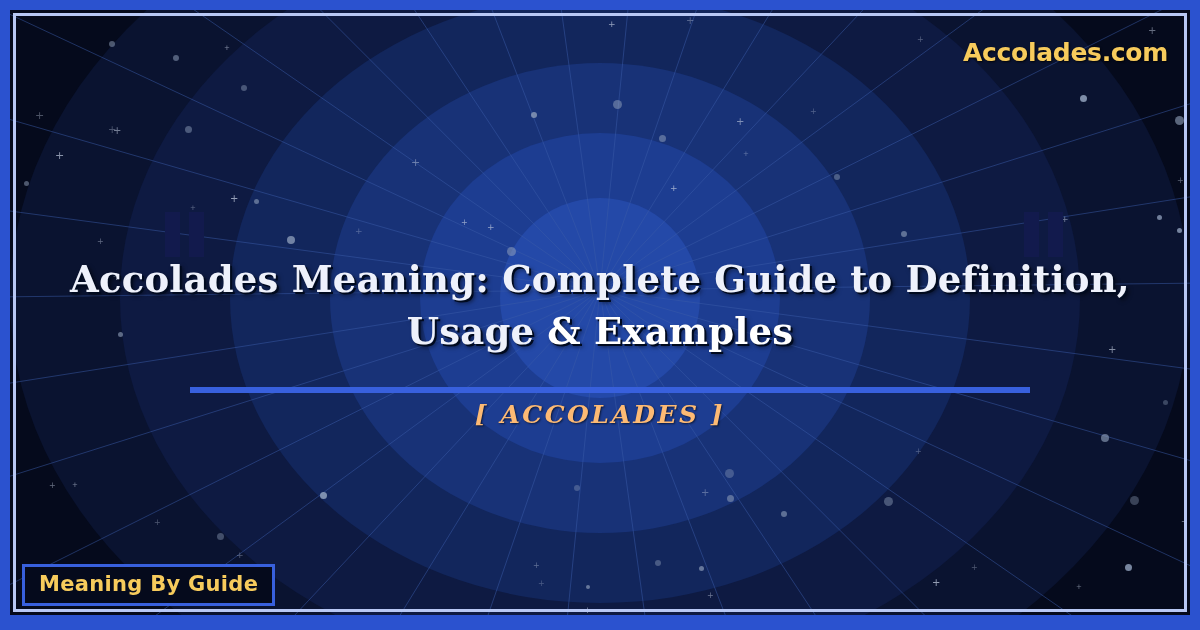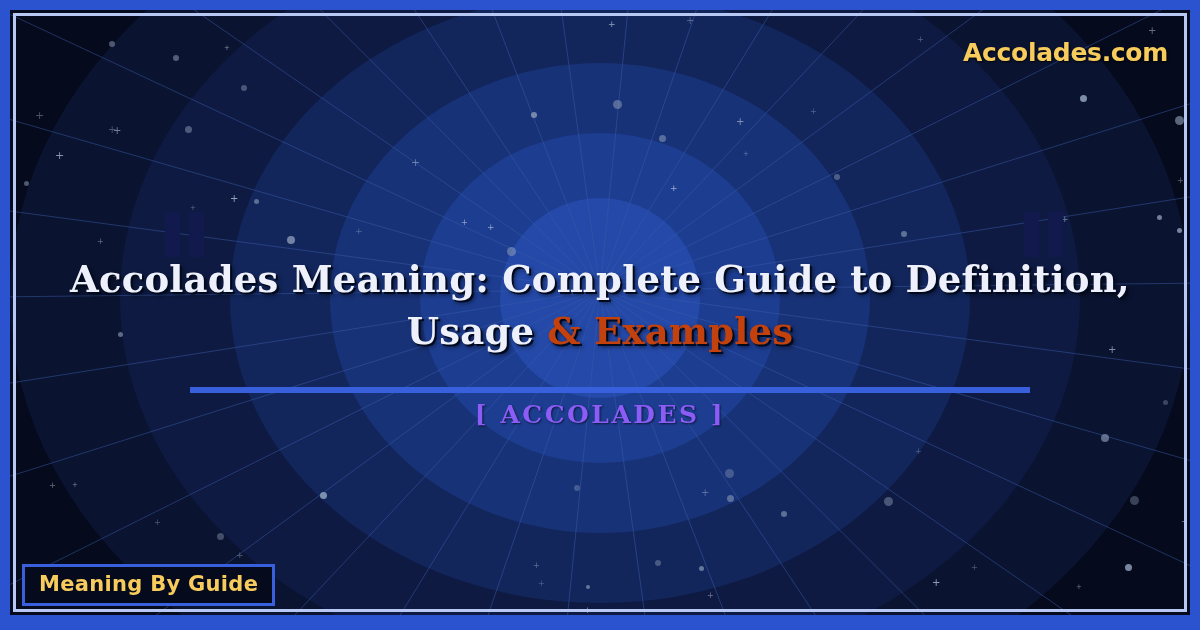--- a/index.html
+++ b/index.html
@@ -136,43 +136,44 @@
     margin-top: 243px;
     font-family: "DejaVu Serif", "Liberation Serif", serif;
     font-weight: bold;
     font-size: 37px;
     line-height: 52px;
     color: #eef1fb;
     text-shadow: 2px 2px 0 #000a1f, 3px 3px 4px rgba(0,0,0,0.55);
     letter-spacing: 0.2px;
   }
   .headline .accent {
-    color: #c2410c;
+    color: #ffffff;
   }
 
   .divider {
     position: absolute;
     left: 180px;
     top: 377px;
     width: 840px;
     height: 6px;
     background: #3860dd;
   }
 
   .subtitle {
     position: absolute;
     top: 390px;
     left: 0;
     width: 100%;
     text-align: center;
     font-family: "DejaVu Serif", "Liberation Serif", serif;
+    font-style: italic;
     font-weight: bold;
     font-size: 25px;
     letter-spacing: 2.5px;
-    color: #8b5cf6;
+    color: #fdba74;
     text-shadow: 1px 1px 2px rgba(0,0,0,0.6);
   }
 
   
   .brand {
     position: absolute;
     right: 22px;
     top: 28px;
     z-index: 6;
     font-family: "DejaVu Sans", "Liberation Sans", sans-serif;

